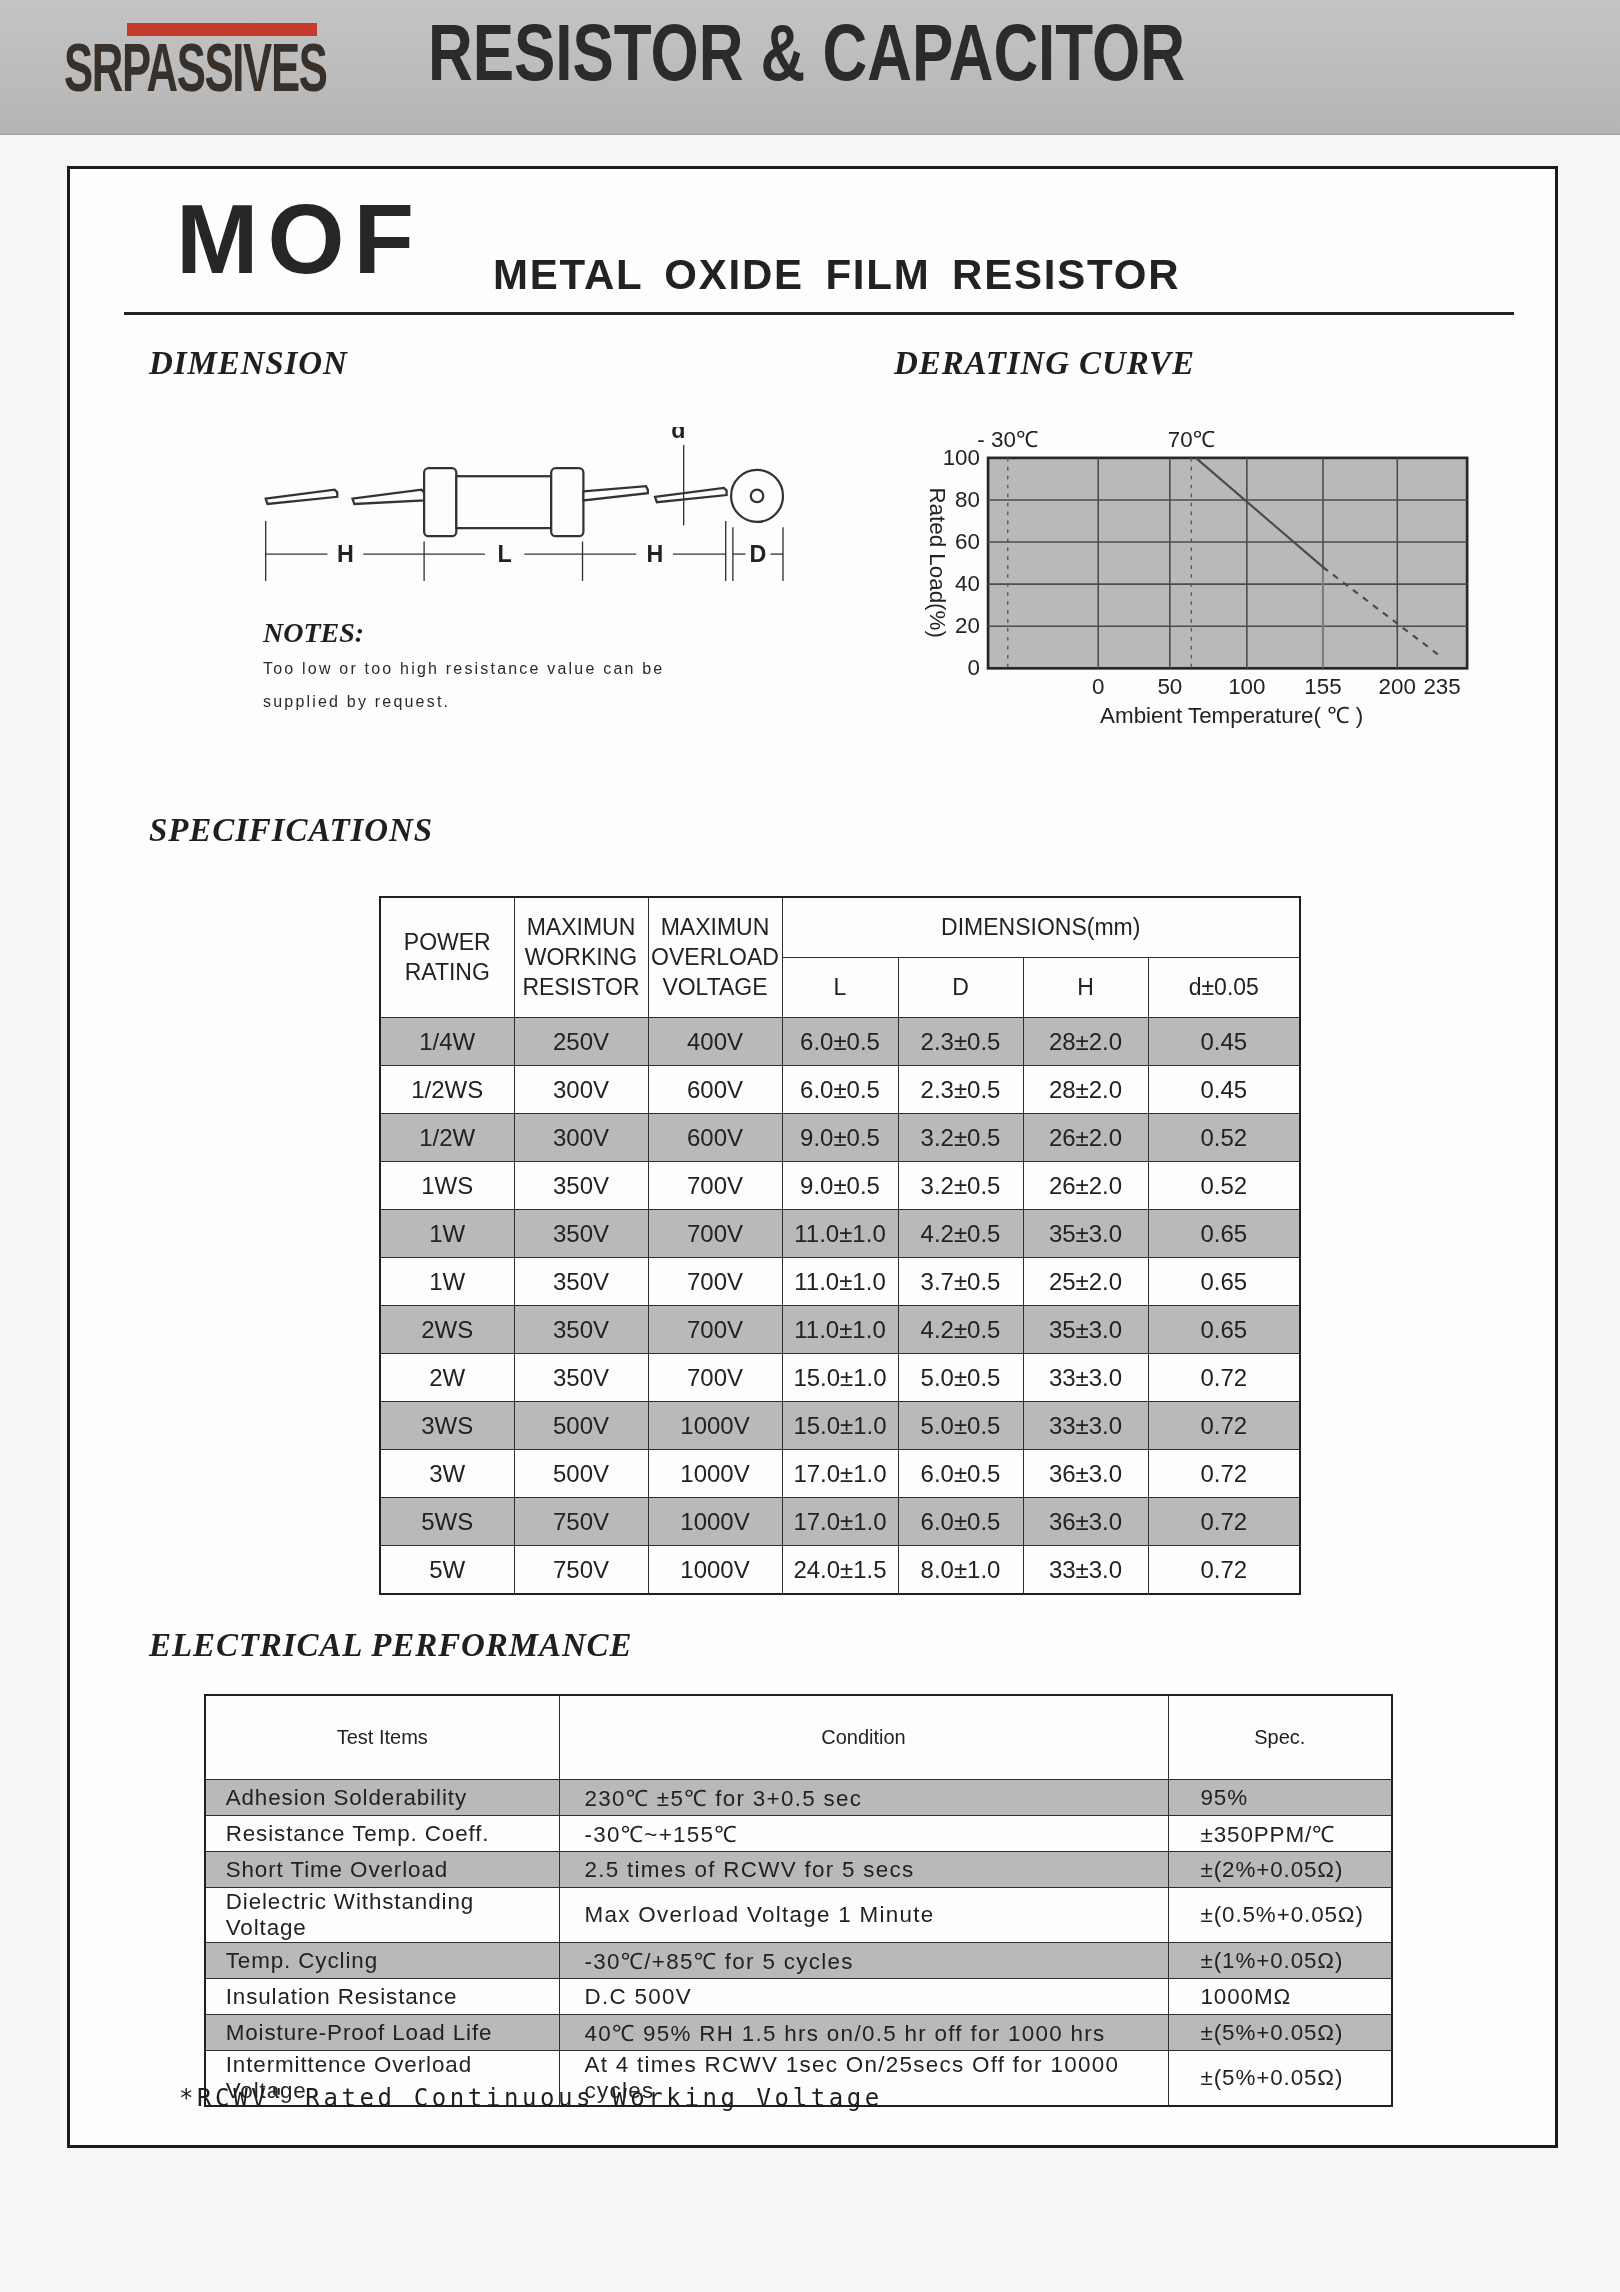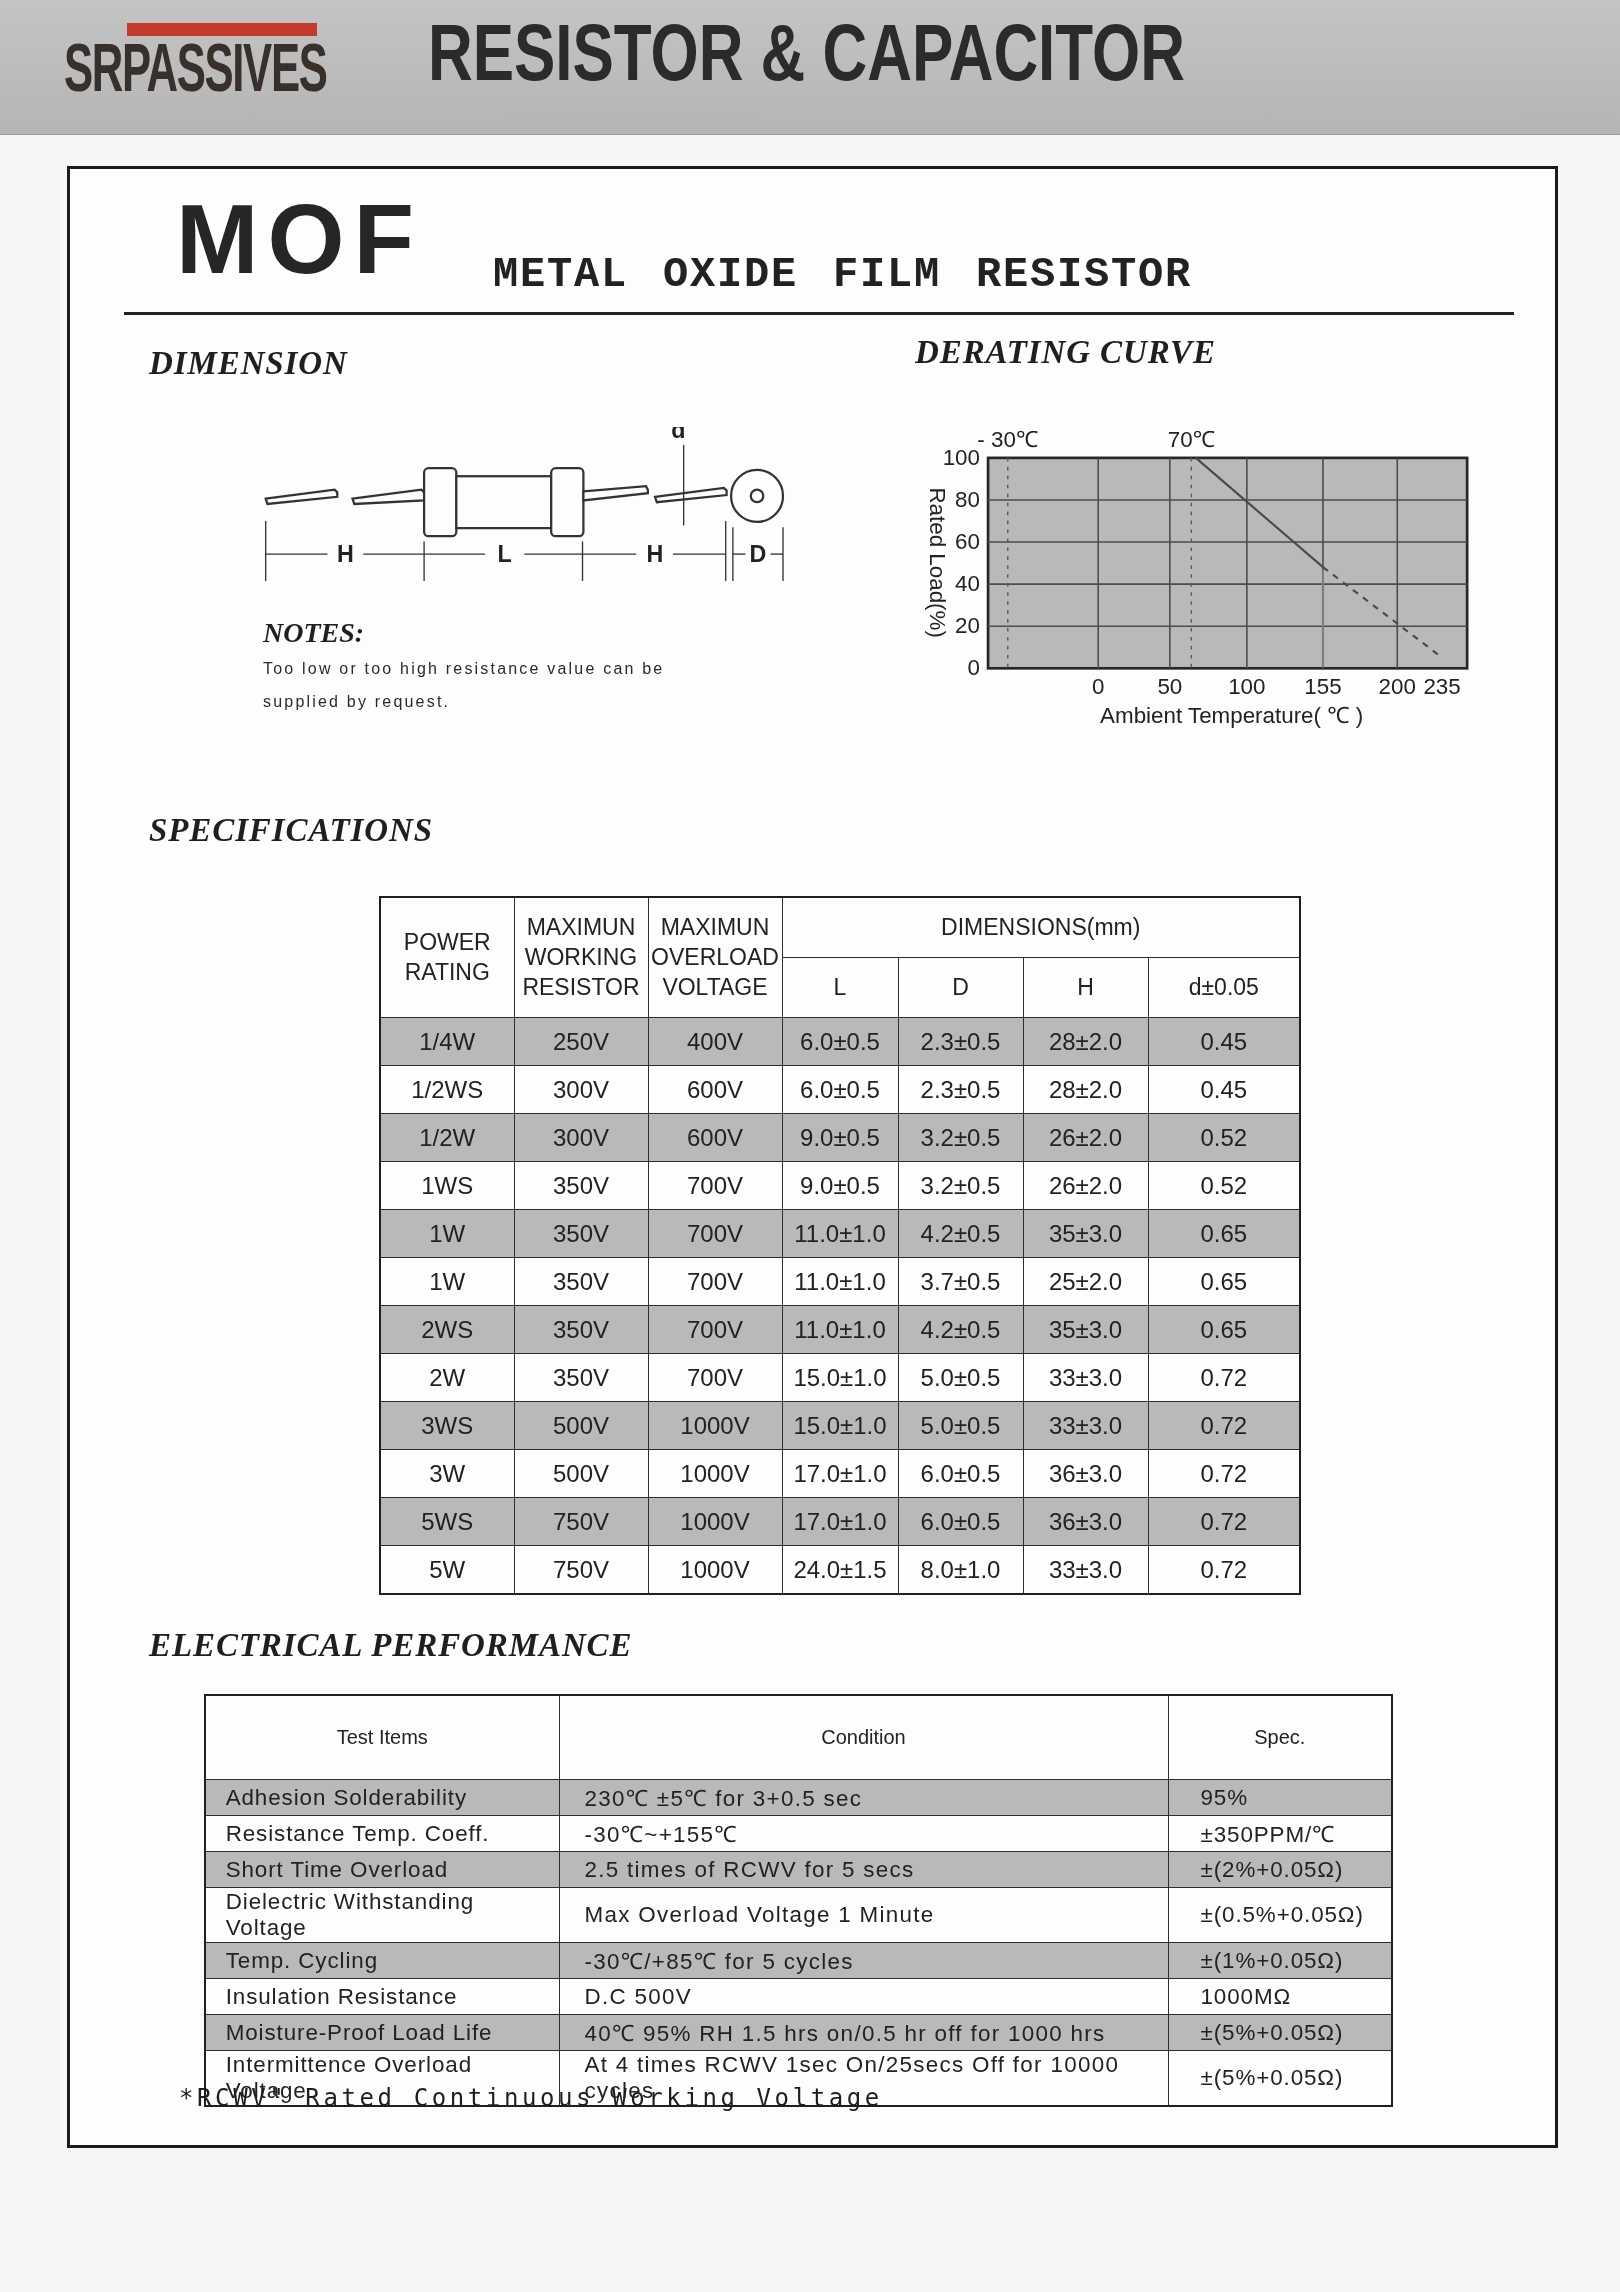--- a/index.html
+++ b/index.html
@@ -15,21 +15,21 @@
              letter-spacing:-1.8px;transform:scale(0.74,1.15);transform-origin:left top;white-space:nowrap;}
   .band-title{position:absolute;left:428px;top:7.2px;font-size:72px;font-weight:bold;color:#2d2b29;
               letter-spacing:0;transform:scale(0.86,1.1);transform-origin:left top;white-space:nowrap;}
 
   
   .page{position:absolute;left:67px;top:166px;width:1485px;height:1976px;
         background:#fdfdfd;border:3.6px solid #1b1b1b;}
 
   .mof{position:absolute;left:106px;top:19.7px;font-size:99px;font-weight:bold;color:#262626;
        letter-spacing:9px;line-height:1;}
-  .prodname{position:absolute;left:423px;top:82px;font-family:Liberation Mono, monospace;font-weight:bold;
+  .prodname{position:absolute;left:423px;top:82px;font-family:Liberation Sans, sans-serif;font-weight:bold;
             font-size:42px;color:#222;letter-spacing:1.8px;word-spacing:8px;white-space:nowrap;}
   .title-rule{position:absolute;left:54px;top:143px;width:1390px;height:2.7px;background:#222;}
 
   .sec-title{position:absolute;font-family:"Liberation Serif",serif;font-style:italic;font-weight:bold;
              font-size:33px;color:#1f1f1f;letter-spacing:0.9px;white-space:nowrap;}
 
   
   .dim-svg{position:absolute;left:175px;top:258px;}
   .dim-svg .ln{stroke:#333;stroke-width:2;fill:none;}
   .dim-svg .part{fill:#fdfdfd;stroke:#333;stroke-width:2.5;}
@@ -81,21 +81,21 @@
     <div class="band-title">RESISTOR &amp; CAPACITOR</div>
   </header>
 
   <main class="page">
 
     <div class="mof">MOF</div>
     <div class="prodname">METAL OXIDE FILM RESISTOR</div>
     <div class="title-rule"></div>
 
     <div class="sec-title" style="left:79px;top:176px;">DIMENSION</div>
-    <div class="sec-title" style="left:824px;top:165px;margin-left:21px;">DERATING CURVE</div>
+    <div class="sec-title" style="left:824px;top:176px;">DERATING CURVE</div>
 
     <svg class="dim-svg" width="573" height="179" viewBox="0 0 640 200">
 
       <polygon class="part" points="23,80 100,70 103,73 103,78 25,86"></polygon>
       <polygon class="part" points="120,80 197,70 200,73 200,82 122,86"></polygon>
 
       <rect class="part" x="200" y="46" width="36" height="76" rx="5"></rect>
       <rect class="part" x="236" y="55" width="106" height="58"></rect>
       <rect class="part" x="342" y="46" width="36" height="76" rx="5"></rect>
       <polygon class="part" points="378,72 448,66 450,70 450,74 378,82"></polygon>

